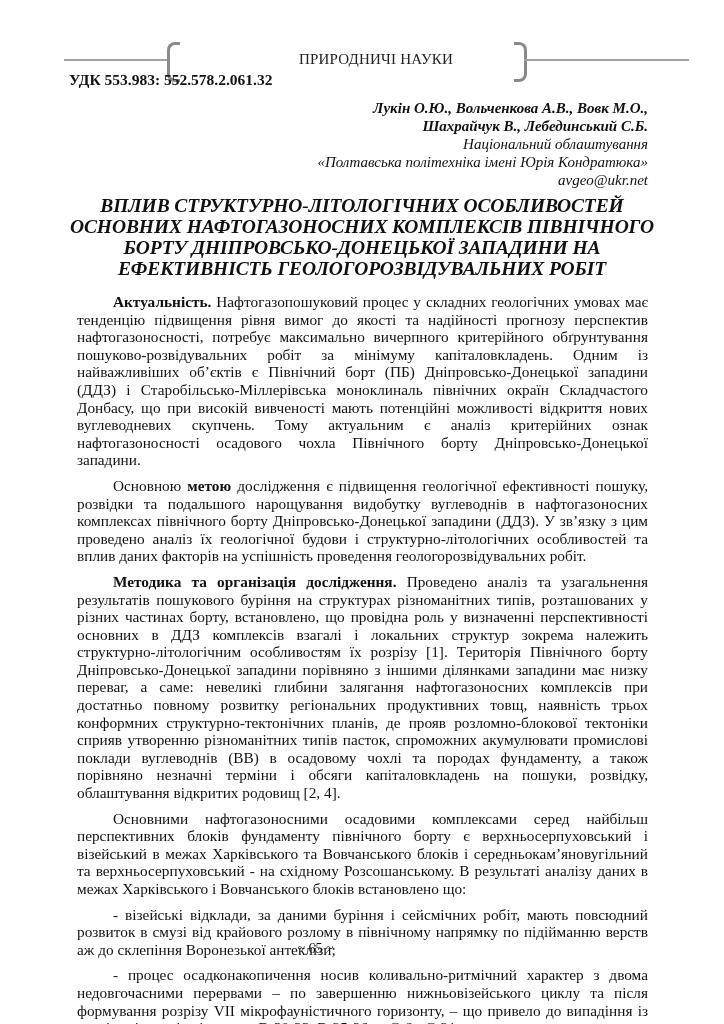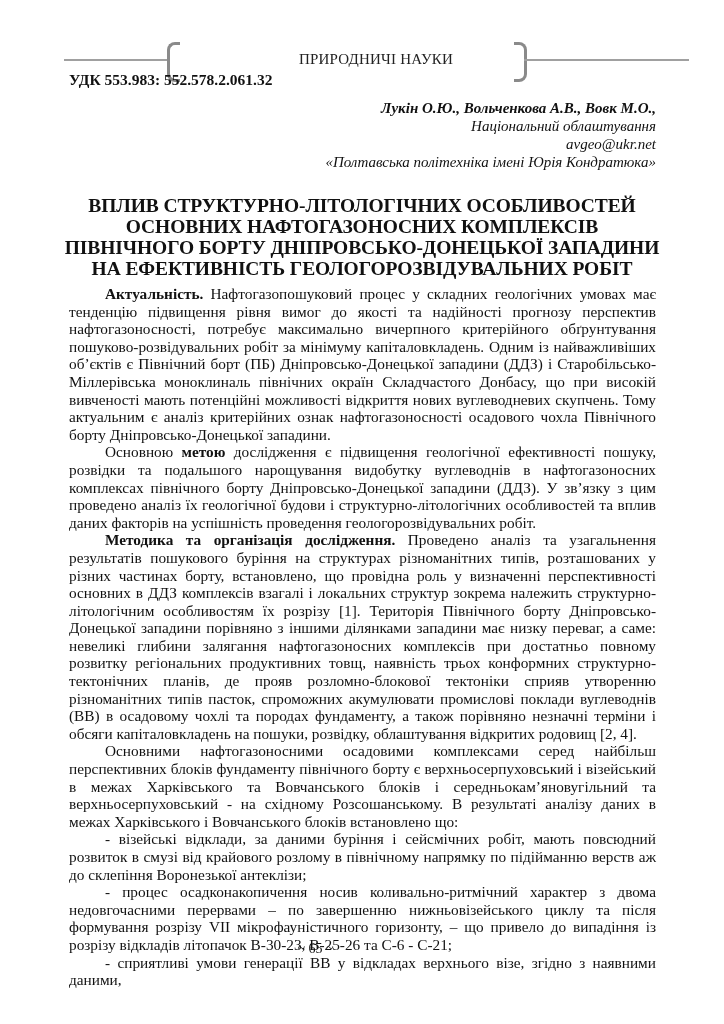--- a/index.html
+++ b/index.html
@@ -8,49 +8,50 @@
   .header { position: absolute; top: 42px; left: 0; width: 724px; height: 36px; margin-left: 14px; }
   .hline { position: absolute; top: 17px; height: 2px; background: #a0a0a0; }
   .hline.left { left: 50px; width: 104px; }
   .hline.right { left: 510px; width: 165px; }
   .brace { position: absolute; top: 0; width: 10px; height: 34px; border: 3px solid #8a8a8a; }
   .brace.left { left: 153px; border-right: none; border-radius: 8px 0 0 8px; }
   .brace.right { left: 500px; border-left: none; border-radius: 0 8px 8px 0; }
   .section-title { position: absolute; top: 9px; left: 0; width: 724px; text-align: center;
                    font-size: 15px; letter-spacing: 0.2px; color: #222; }
   .udk { position: absolute; top: 71px; left: 69px; font-weight: bold; font-size: 15.5px; }
-  .authors { position: absolute; top: 99px; right: 68px; text-align: right; font-size: 15px; line-height: 18px; }
+  .authors { position: absolute; top: 99px; right: 76px; text-align: right; font-size: 15px; line-height: 18px; }
   .authors .names { font-weight: bold; font-style: italic; }
   .authors .aff { font-style: italic; }
   .title { position: absolute; top: 195px; left: 60px; width: 604px; text-align: center;
-           font-weight: bold; font-size: 19.5px; line-height: 21px; letter-spacing: -0.1px; }
+           font-weight: bold; font-size: 19.5px; line-height: 21px; letter-spacing: -0.1px; font-style: italic; }
   .body { position: absolute; top: 285px; left: 69px; width: 587px; font-size: 15.3px;
           line-height: 17.6px; text-align: justify; }
-  .body p { margin: 0; text-indent: 36px; }
+  .body p { margin: 8px; text-indent: 36px; }
   .body b { font-weight: bold; }
   .page-num { position: absolute; top: 941px; left: 0; width: 631px; text-align: center; font-size: 14px; }
 </style>
 </head>
 <body>
 
 <div class="header">
   <div class="hline left"></div>
   <div class="brace left"></div>
   <div class="section-title">ПРИРОДНИЧІ НАУКИ</div>
   <div class="brace right"></div>
   <div class="hline right"></div>
 </div>
 
 <div class="udk">УДК 553.983: 552.578.2.061.32</div>
 
 <div class="authors">
   <div class="names">Лукін О.Ю., Вольченкова А.В., Вовк М.О.,</div>
+  <div class="names">Шахрайчук В., Лебединський С.Б.</div>
   <div class="aff">Національний облаштування</div>
+  <div class="aff">«Полтавська політехніка імені Юрія Кондратюка»</div>
   <div class="aff">avgeo@ukr.net</div>
-  <div class="aff">«Полтавська політехніка імені Юрія Кондратюка»</div>
 </div>
 
 <div class="title">ВПЛИВ СТРУКТУРНО-ЛІТОЛОГІЧНИХ ОСОБЛИВОСТЕЙ ОСНОВНИХ НАФТОГАЗОНОСНИХ КОМПЛЕКСІВ ПІВНІЧНОГО БОРТУ ДНІПРОВСЬКО-ДОНЕЦЬКОЇ ЗАПАДИНИ НА ЕФЕКТИВНІСТЬ ГЕОЛОГОРОЗВІДУВАЛЬНИХ РОБІТ</div>
 
 <div class="body">
   <p><b>Актуальність.</b><span> Нафтогазопошуковий процес у складних геологічних умовах має тенденцію підвищення рівня вимог до якості та надійності прогнозу перспектив нафтогазоносності, потребує максимально вичерпного критерійного обґрунтування пошуково-розвідувальних робіт за мінімуму капіталовкладень. Одним із найважливіших об’єктів є Північний борт (ПБ) Дніпровсько-Донецької западини (ДДЗ) і Старобільсько-Міллерівська моноклиналь північних окраїн Складчастого Донбасу, що при високій вивченості мають потенційні можливості відкриття нових вуглеводневих скупчень. Тому актуальним є аналіз критерійних ознак нафтогазоносності осадового чохла Північного борту Дніпровсько-Донецької западини.</span></p>
   <p><span>Основною </span><b>метою</b><span> дослідження є підвищення геологічної ефективності пошуку, розвідки та подальшого нарощування видобутку вуглеводнів в нафтогазоносних комплексах північного борту Дніпровсько-Донецької западини (ДДЗ). У зв’язку з цим проведено аналіз їх геологічної будови і структурно-літологічних особливостей та вплив даних факторів на успішність проведення геологорозвідувальних робіт.</span></p>
   <p><b>Методика та організація дослідження.</b><span> Проведено аналіз та узагальнення результатів пошукового буріння на структурах різноманітних типів, розташованих у різних частинах борту, встановлено, що провідна роль у визначенні перспективності основних в ДДЗ комплексів взагалі і локальних структур зокрема належить структурно-літологічним особливостям їх розрізу [1]. Територія Північного борту Дніпровсько-Донецької западини порівняно з іншими ділянками западини має низку переваг, а саме: невеликі глибини залягання нафтогазоносних комплексів при достатньо повному розвитку регіональних продуктивних товщ, наявність трьох конформних структурно-тектонічних планів, де прояв розломно-блокової тектоніки сприяв утворенню різноманітних типів пасток, спроможних акумулювати промислові поклади вуглеводнів (ВВ) в осадовому чохлі та породах фундаменту, а також порівняно незначні терміни і обсяги капіталовкладень на пошуки, розвідку, облаштування відкритих родовищ [2, 4].</span></p>
   <p>Основними нафтогазоносними осадовими комплексами серед найбільш перспективних блоків фундаменту північного борту є верхньосерпуховський і візейський в межах Харківського та Вовчанського блоків і середньокам’яновугільний та верхньосерпуховський - на східному Розсошанському. В результаті аналізу даних в межах Харківського і Вовчанського блоків встановлено що:</p>
   <p>- візейські відклади, за даними буріння і сейсмічних робіт, мають повсюдний розвиток в смузі від крайового розлому в північному напрямку по підійманню верств аж до склепіння Воронезької антеклізи;</p>

